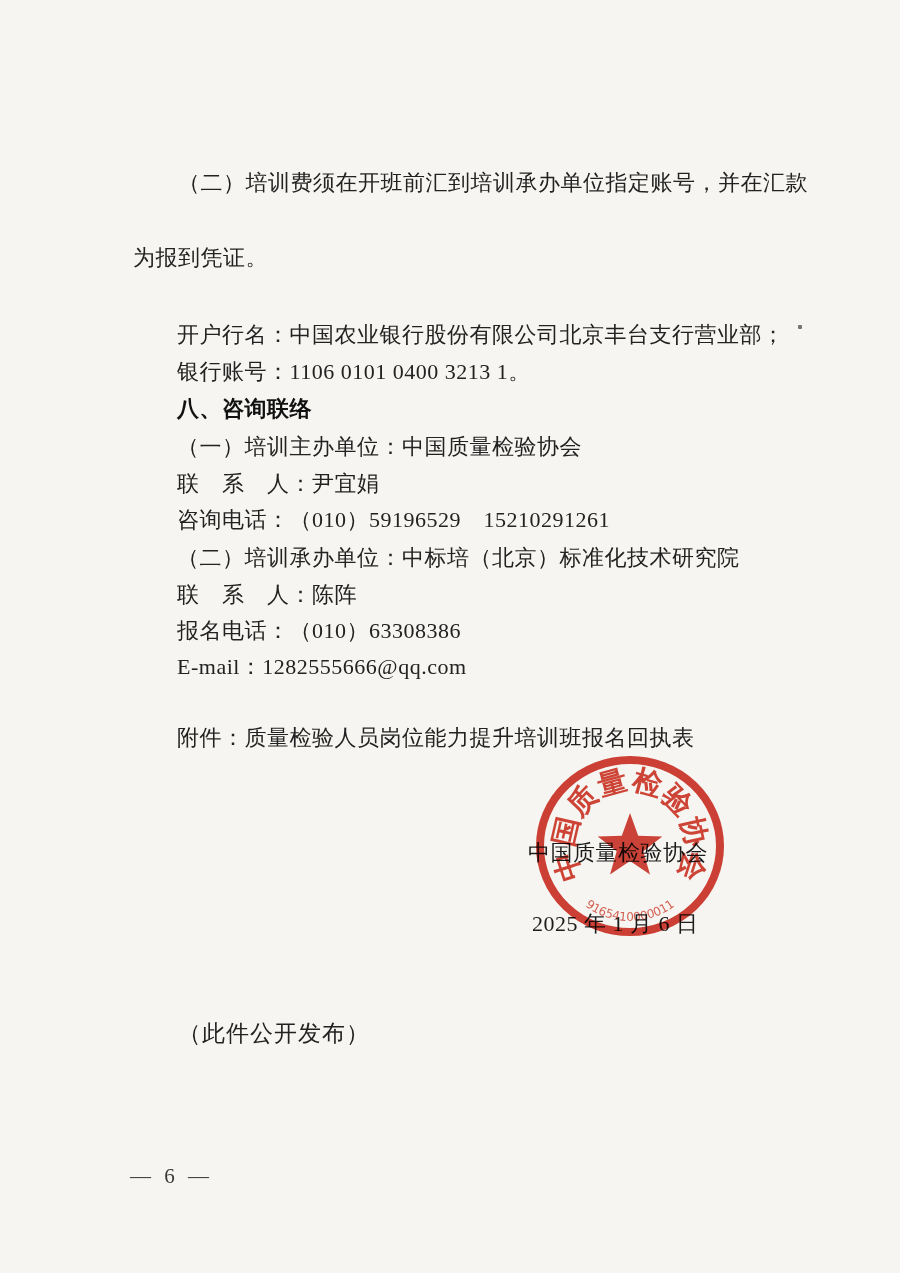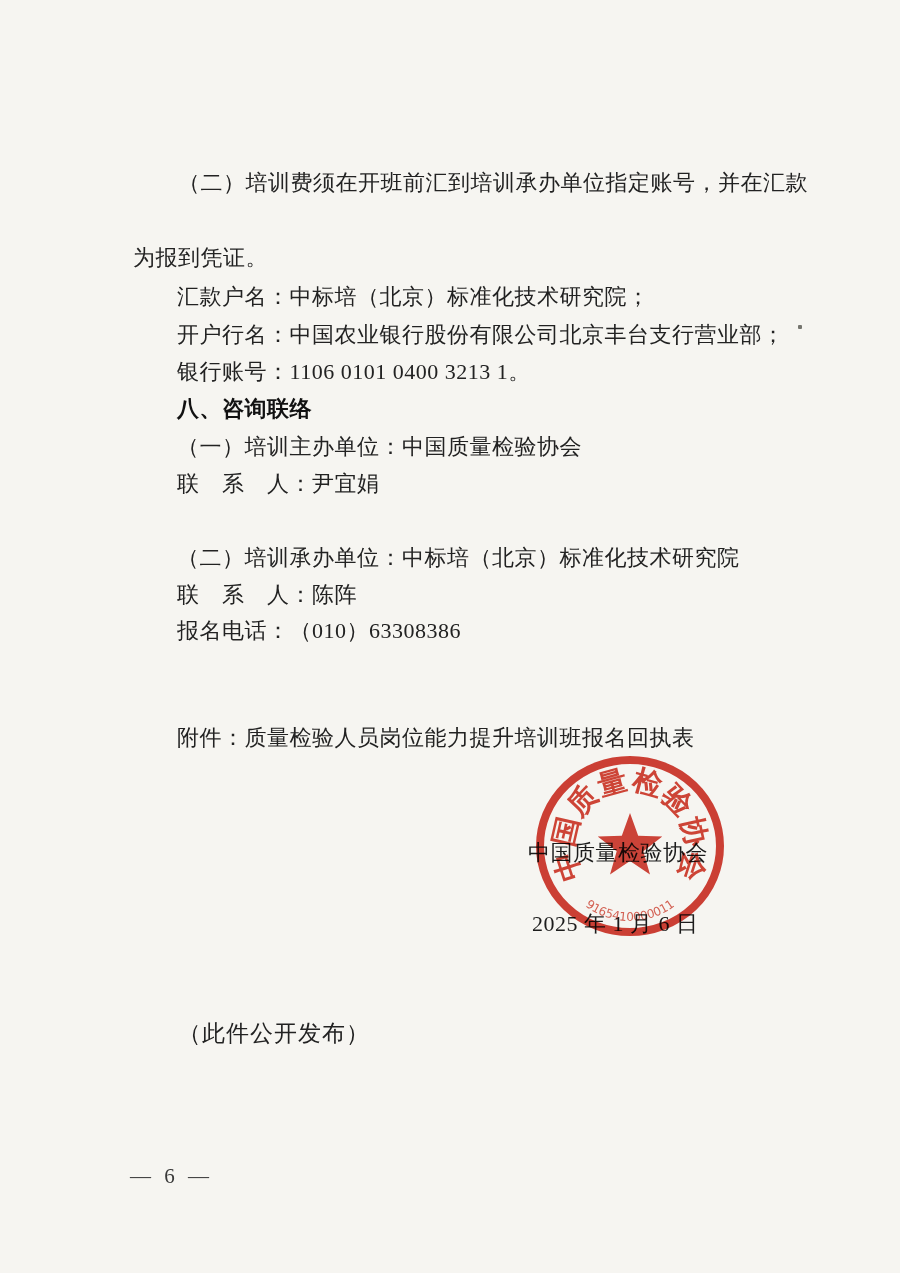--- a/index.html
+++ b/index.html
@@ -92,29 +92,30 @@
     opacity: 0.8;
   }
 </style>
 </head>
 <body>
 
 <div class="page">
 
   <div class="line" style="top:168px; left:178px;">（二）培训费须在开班前汇到培训承办单位指定账号，并在汇款</div>
   <div class="line" style="top:243px; left:133px;">为报到凭证。</div>
-  <div class="line" style="top:282px; left:177px;">汇款户名：中标培（北京）标准化技术研究院；</div>
   <div class="line" style="top:320px; left:177px;">开户行名：中国农业银行股份有限公司北京丰台支行营业部；</div>
   <div class="line" style="top:357px; left:177px;text-align:right;">银行账号：1106 0101 0400 3213 1。</div>
   <div class="line heading" style="top:394px; left:177px;">八、咨询联络</div>
   <div class="line" style="top:432px; left:177px;">（一）培训主办单位：中国质量检验协会</div>
   <div class="line" style="top:469px; left:177px;">联　系　人：尹宜娟</div>
+  <div class="line" style="top:505px; left:177px;">咨询电话：（010）59196529　15210291261</div>
   <div class="line" style="top:543px; left:177px;">（二）培训承办单位：中标培（北京）标准化技术研究院</div>
   <div class="line" style="top:580px; left:177px;">联　系　人：陈阵</div>
   <div class="line" style="top:616px; left:177px;">报名电话：（010）63308386</div>
+  <div class="line" style="top:652px; left:177px;">E-mail：1282555666@qq.com</div>
   <div class="line" style="top:723px; left:177px;">附件：质量检验人员岗位能力提升培训班报名回执表</div>
 
   <div class="sig-line" style="top:838px; left:528px;">中国质量检验协会</div>
   <div class="sig-line" style="top:909px; left:532px;">2025 年 1 月 6 日</div>
 
   <div class="seal">
     <svg id="seal-svg" viewBox="0 0 196 188" xmlns="http://www.w3.org/2000/svg">
       <ellipse class="seal-ring" cx="98" cy="94" rx="90" ry="86"></ellipse>
       <polygon class="seal-star" points="98,61 106.2,83.7 130.3,84.5 111.3,99.3 118,122.5 98,109 78,122.5 84.7,99.3 65.7,84.5 89.8,83.7"></polygon>
     <text x="98" y="38" transform="rotate(-108 98 94)" class="seal-char">中</text>

